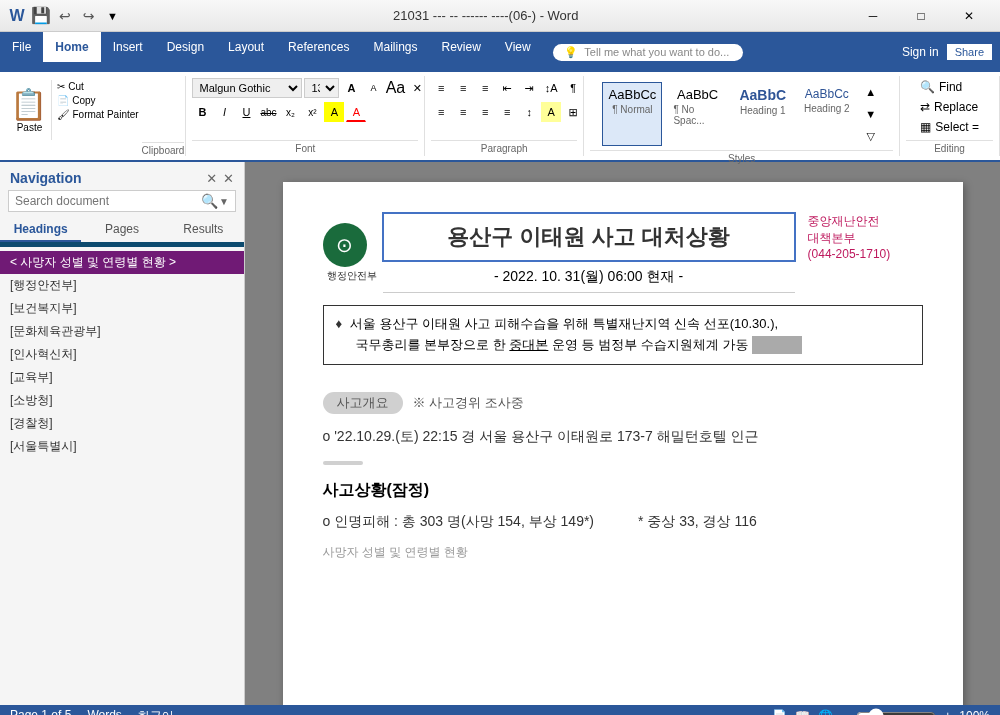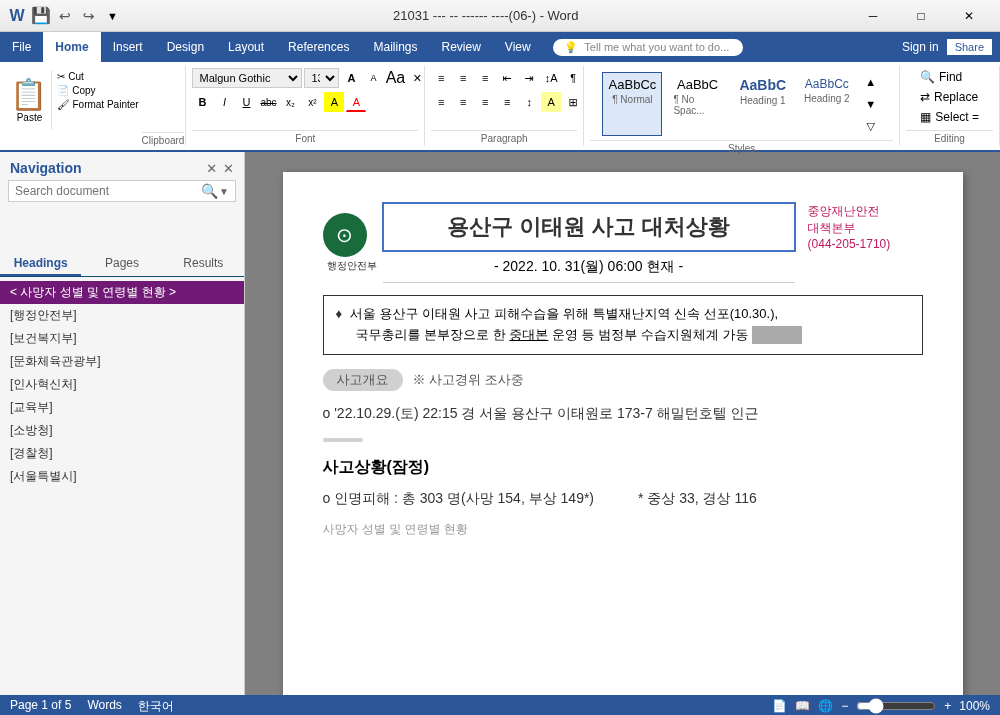--- a/index.html
+++ b/index.html
@@ -17,21 +17,21 @@
     }
     .title-bar-left { display: flex; align-items: center; gap: 6px; }
     .title-bar-center { flex: 1; text-align: center; font-size: 13px; color: #333; }
     .title-bar-right { display: flex; align-items: center; gap: 2px; }
     .tb-icon { width: 18px; height: 18px; display: flex; align-items: center; justify-content: center; font-size: 11px; cursor: pointer; }
     .tb-btn { width: 46px; height: 32px; display: flex; align-items: center; justify-content: center; font-size: 12px; cursor: pointer; }
     .undo-btn, .redo-btn { font-size: 14px; cursor: pointer; color: #555; padding: 0 3px; }
 
     
     .ribbon { background: #fff; border-bottom: 2px solid #2B579A; }
-    .ribbon-tabs { display: flex; background: #2B579A; height: 30px; }
+    .ribbon-tabs { display: flex; background: #2B579A; height: 40px; }
     .ribbon-tab {
       padding: 0 12px;
       display: flex;
       align-items: center;
       color: white;
       font-size: 12px;
       cursor: pointer;
       height: 30px;
     }
     .ribbon-tab.active { background: white; color: #2B579A; font-weight: bold; }
@@ -147,21 +147,21 @@
       padding: 2px 6px;
     }
     .nav-search input {
       flex: 1;
       border: none;
       outline: none;
       font-size: 12px;
       color: #999;
     }
     .nav-search-icon { color: #2B579A; font-size: 14px; cursor: pointer; }
-    .nav-tabs { display: flex; border-bottom: 1px solid #0c4a6e; margin-top: 44px; }
+    .nav-tabs { display: flex; border-bottom: 5px solid #0c4a6e; }
     .nav-tab {
       flex: 1;
       text-align: center;
       padding: 4px 0;
       font-size: 12px;
       cursor: pointer;
       color: #555;
     }
     .nav-tab.active { color: #2B579A; border-bottom: 2px solid #2B579A; font-weight: bold; }
     .nav-items { flex: 1; overflow-y: auto; padding: 4px 0; }
@@ -235,21 +235,21 @@
       font-size: 14px;
       padding: 6px 0;
       border-top: 1px solid #ccc;
       border-bottom: 1px solid #ccc;
       margin-bottom: 10px;
     }
 
     .doc-notice {
       border: 1px solid #333;
       padding: 8px 12px;
-      margin-bottom: 14px;
+      margin-bottom: 27px;
       font-size: 13px;
       line-height: 1.6;
     }
     .bullet-diamond { color: #333; margin-right: 4px; }
 
     .section-title-row {
       display: flex;
       align-items: center;
       gap: 10px;
       margin-bottom: 10px;

